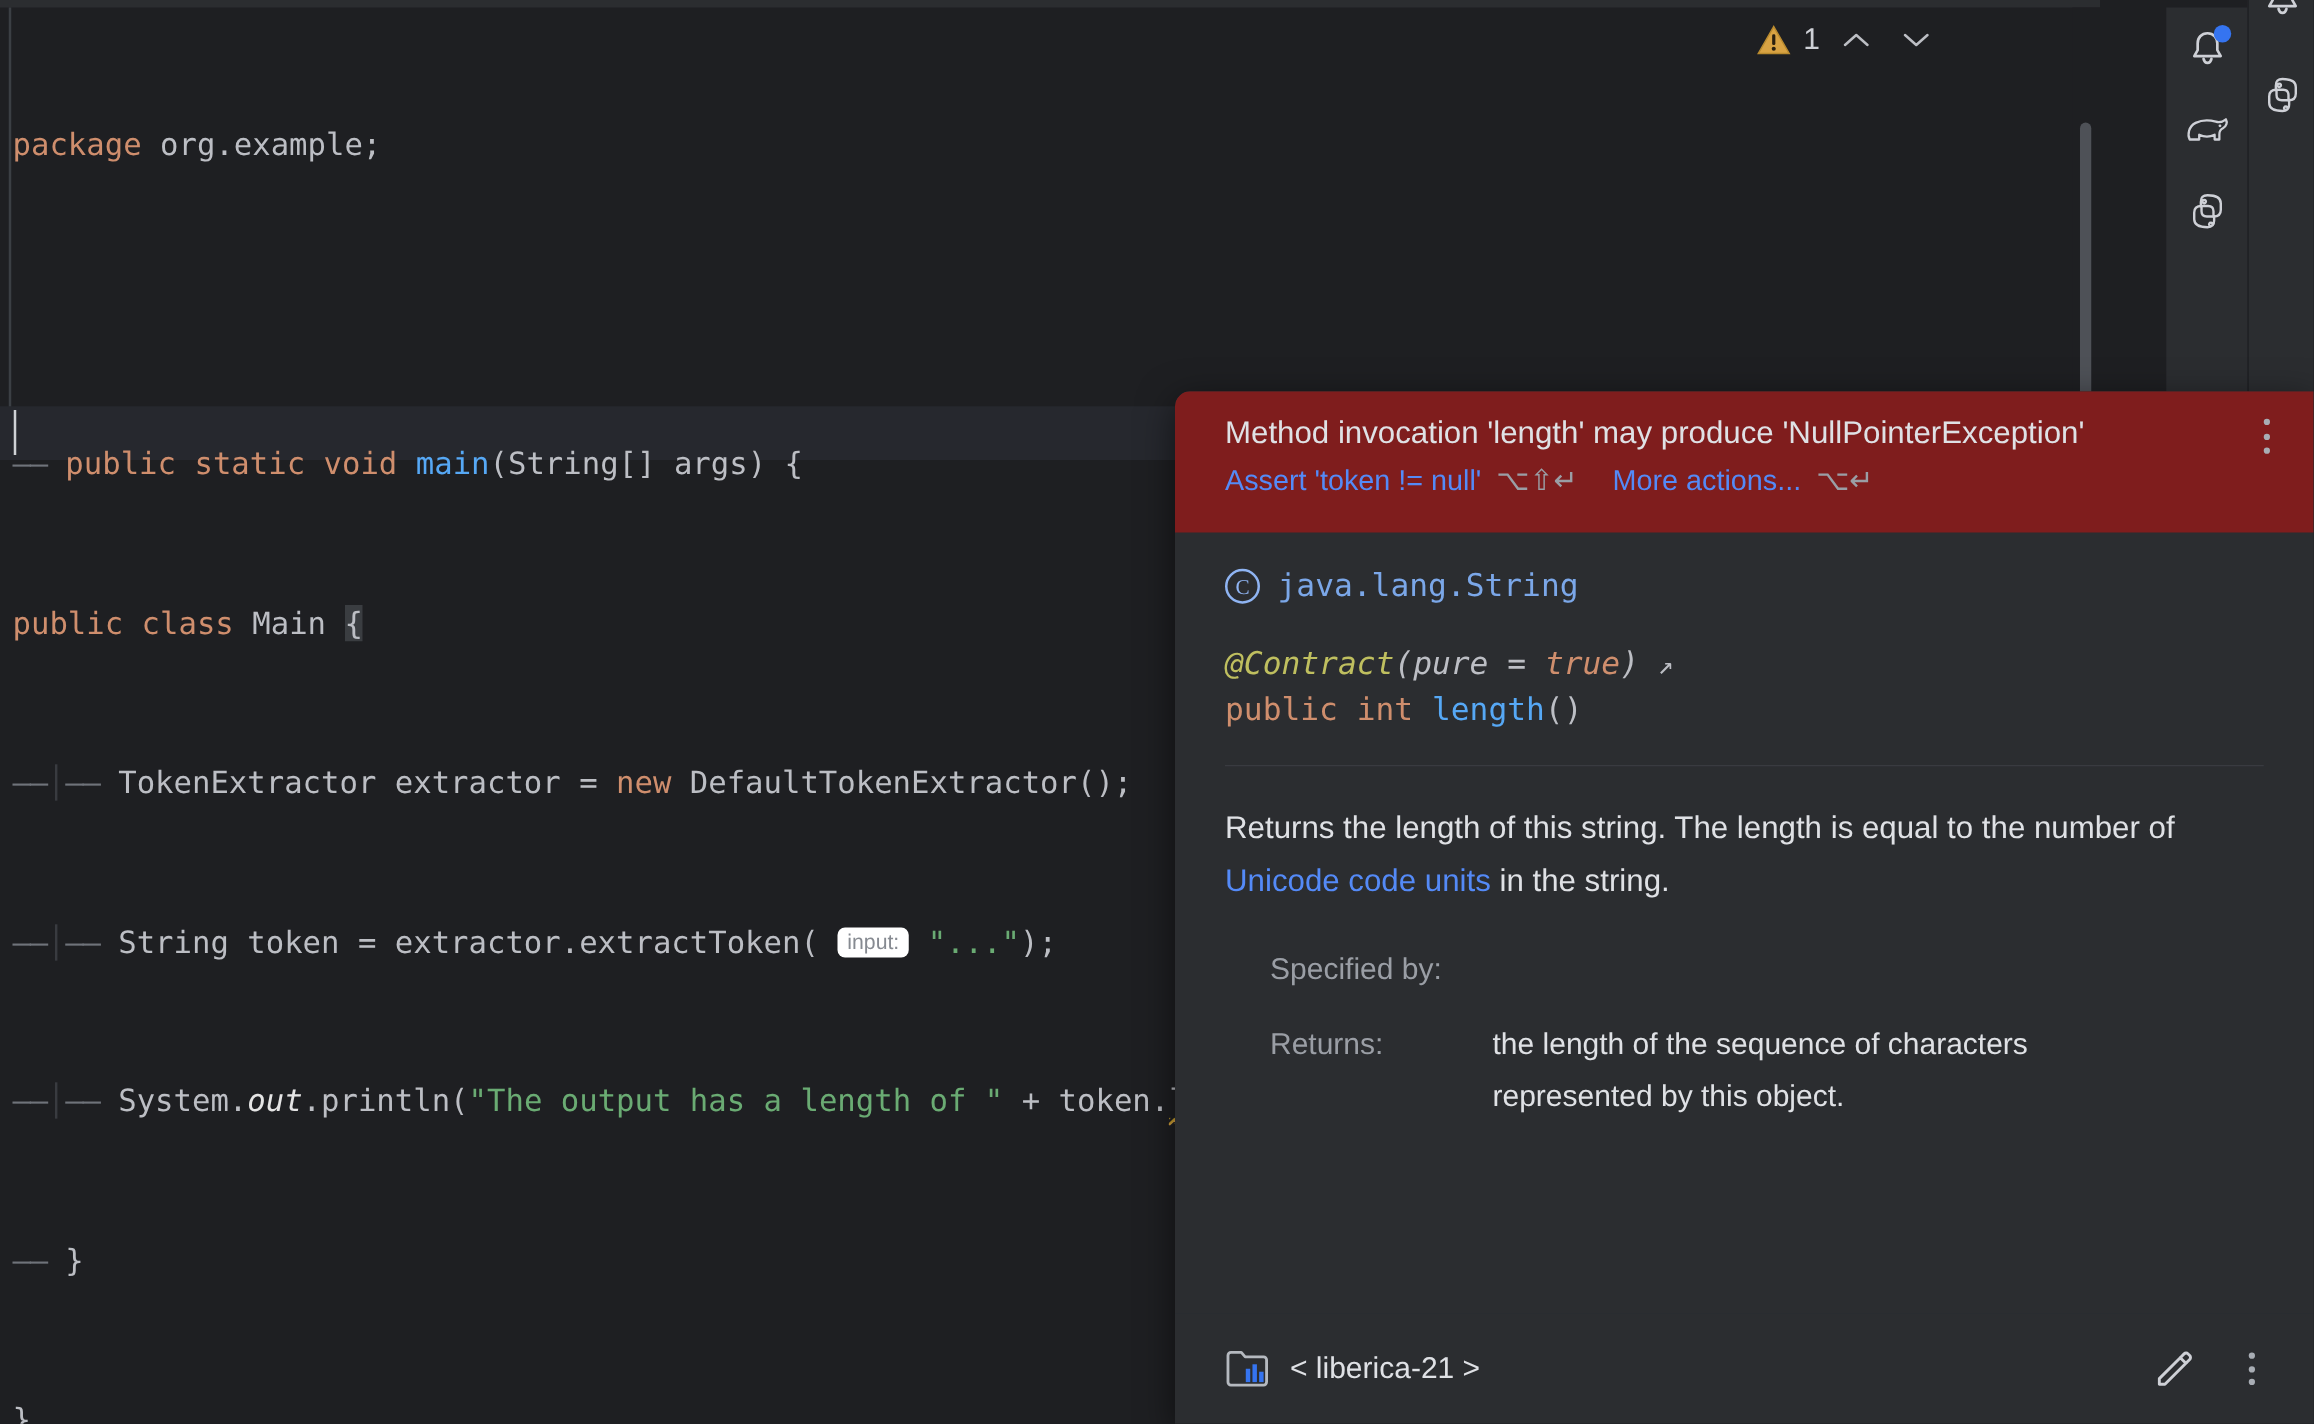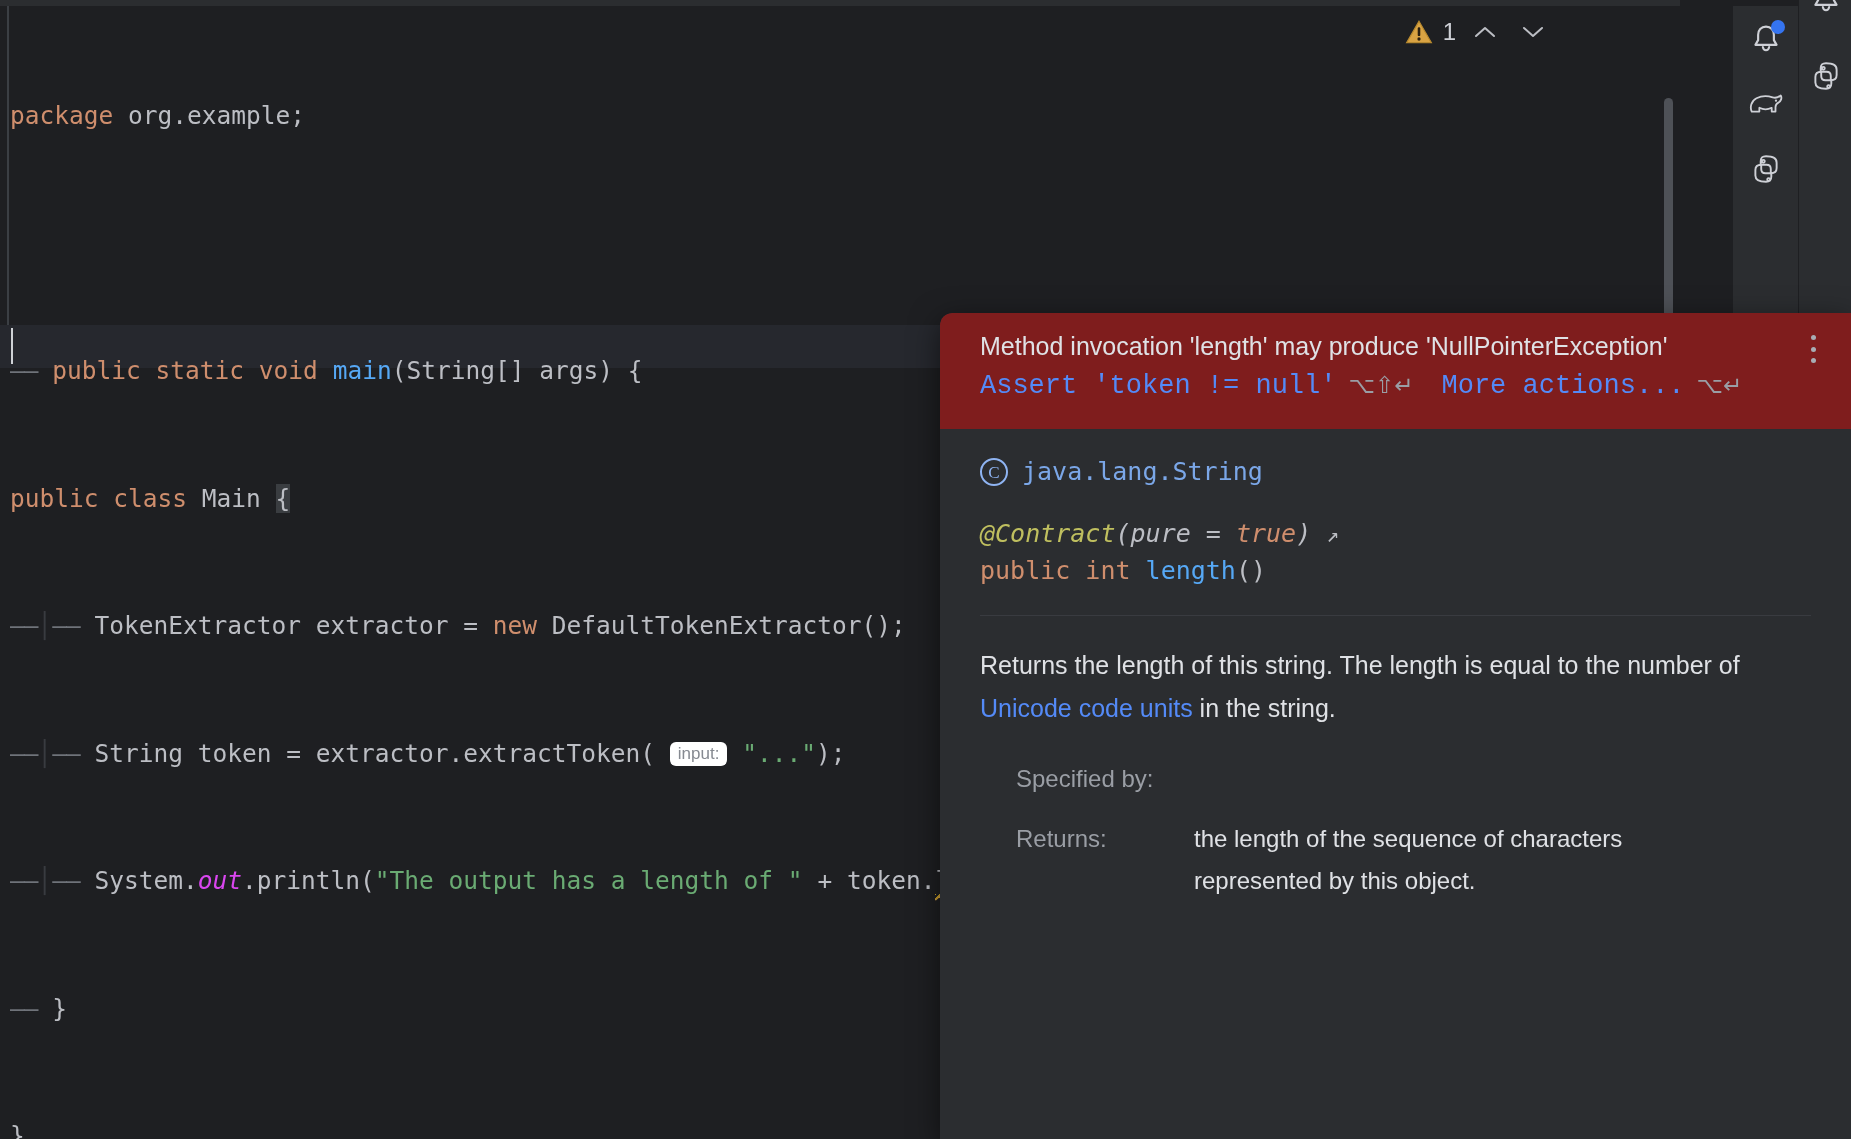--- a/index.html
+++ b/index.html
@@ -30,21 +30,21 @@
     font-family: "DejaVu Sans Mono", monospace;
     font-size: 24.5px;
     line-height: 42.5px;
     white-space: pre;
     color: #bcbec4;
   }
   .code .ln { display: block; height: 42.5px; position: relative; }
   .kw   { color: #cf8e6d; }
   .str  { color: #6aab73; }
   .fn   { color: #56a8f5; }
-  .fld  { color: #d946ef; font-style: italic; }
+  .fld  { color: #e5e5e5; font-style: italic; }
   .plain{ color: #bcbec4; }
   .fold { color: #6f737a; letter-spacing: -1px; }
   .guide{ color: #393b40; }
   .brace-hl { background: #3a3d41; }
   .hint {
     background: #ffffff; color: #868a91;
     font-family: "Liberation Sans", sans-serif;
     font-size: 17px; padding: 2px 8px 3px 8px; border-radius: 6px;
     position: relative; top: -3px;
   }
@@ -149,21 +149,21 @@
     position: absolute; right: 26px; top: 22px;
     width: 24px; height: 28px; cursor: pointer;
     display: flex; flex-direction: column; align-items: center; justify-content: space-between;
   }
   .popup-kebab i { width: 5px; height: 5px; border-radius: 50%; background: #a8adb4; display: block; }
   .popup-actions {
     display: flex; align-items: center; gap: 28px;
     padding: 8px 26px 16px 40px;
   }
   .action-link {
-    color: #548af7; font-size: 27px; cursor: pointer; font-family: Liberation Mono, monospace;
+    color: #548af7; font-size: 23px; cursor: pointer;
   }
   .action-shortcut {
     color: #9a9ea5; font-size: 23px; margin-left: 12px;
     font-family: "DejaVu Sans", sans-serif;
   }
   .action-item { display: flex; align-items: baseline; }
 
   .popup-body {
     flex: 1; overflow: hidden;
     padding: 28px 40px 0 40px;
@@ -367,16 +367,39 @@
         <span class="meta-label">Specified by:</span>
       </div>
 
       <div class="meta-row returns">
         <span class="meta-label">Returns:</span>
         <span class="meta-body returns-text">the length of the sequence of characters represented by this object.</span>
       </div>
 
     </div>
 
+    <div class="popup-foot">
+      <svg width="38" height="34" viewBox="0 0 32 28">
+        <path d="M2 5 a2 2 0 0 1 2-2 h7 l2.6 3 H26 a2 2 0 0 1 2 2 V23 a2 2 0 0 1 -2 2 H4 a2 2 0 0 1 -2 -2 Z" fill="none" stroke="#b5b9bf" stroke-width="1.9" stroke-linejoin="round"></path>
+        <rect x="14" y="14" width="3" height="9" fill="#3574f0"></rect>
+        <rect x="18.5" y="11" width="3" height="12" fill="#3574f0"></rect>
+        <rect x="23" y="16" width="3" height="7" fill="#3574f0"></rect>
+      </svg>
+      <span class="lib-label">&lt; liberica-21 &gt;</span>
+      <span class="foot-spacer"></span>
+      <span class="foot-btn">
+        <svg width="34" height="34" viewBox="0 0 28 28">
+          <path d="M4.5 20.5 L4.5 24.2 L8.2 24.2 L22 10.4 L18.3 6.7 Z" fill="none" stroke="#ced0d6" stroke-width="1.9" stroke-linejoin="round"></path>
+          <path d="M18.3 6.7 L20.8 4.2 a1.8 1.8 0 0 1 2.6 0 l1.1 1.1 a1.8 1.8 0 0 1 0 2.6 L22 10.4" fill="none" stroke="#ced0d6" stroke-width="1.9" stroke-linejoin="round"></path>
+        </svg>
+      </span>
+      <span class="foot-btn">
+        <span class="foot-kebab">
+          <i></i>
+          <i></i>
+          <i></i>
+        </span>
+      </span>
+    </div>
 
   </div>
 
 </div>
 
 </body></html>

